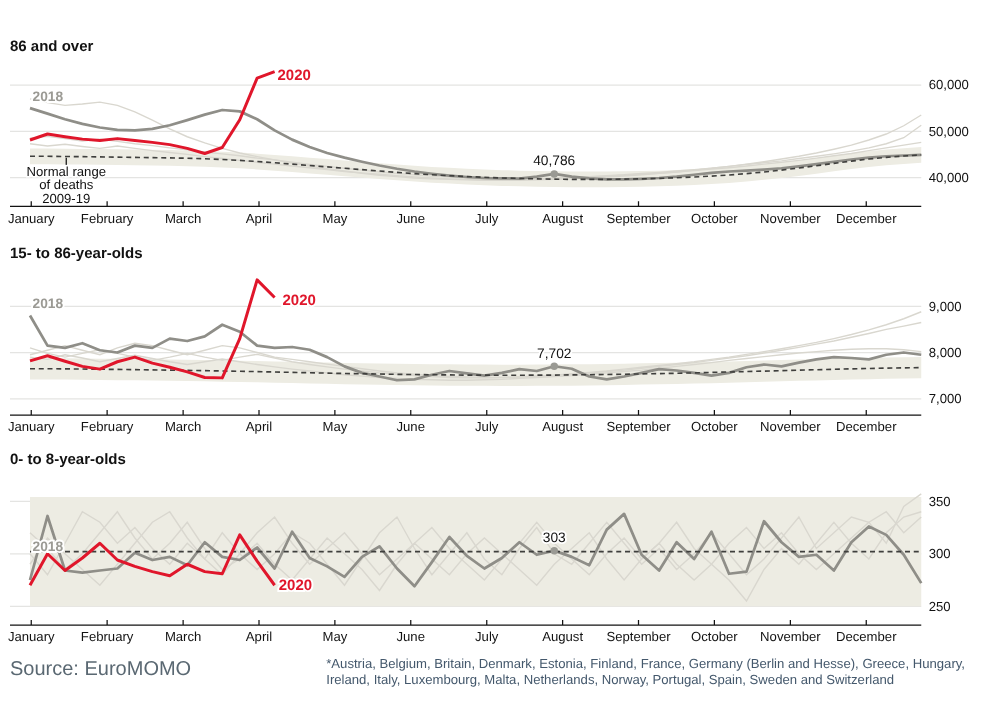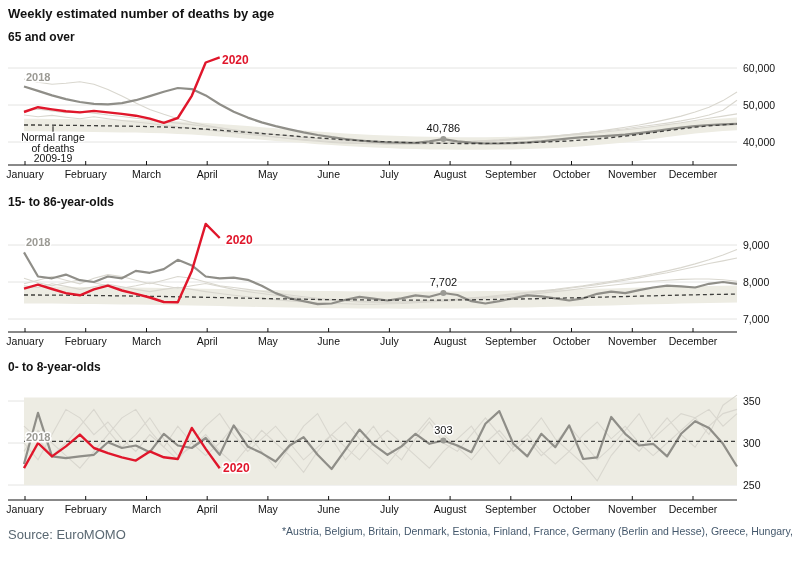--- a/index.html
+++ b/index.html
@@ -2,38 +2,37 @@
 <html><head>
 <meta charset="utf-8">
 <style>
   html,body{margin:0;padding:0;background:#fff}
   .page{position:relative;width:797px;height:561px;background:#fff;font-family:"Liberation Sans",sans-serif;overflow:hidden}
   .title{position:absolute;left:8px;top:6px;font-size:13px;font-weight:700;color:#121212}
   .subtitle{position:absolute;left:8px;font-size:12px;font-weight:700;color:#121212}
   .s1{top:30px}.s2{top:195px}.s3{top:360px}
   svg.c{position:absolute;left:0;width:797px;height:145px}
   .c1{top:50px}.c2{top:215px}.c3{top:380px}
-  .source{position:absolute;left:8px;top:527px;font-size:13px;color:#5a6872}
-  .footnote{position:absolute;right:4px;top:525px;font-size:10.5px;color:#44586c;text-align:left;line-height:13px}
+  .source{position:absolute;left:8px;top:527px;font-size:16px;color:#5a6872}
+  .footnote{position:absolute;right:25px;top:525px;font-size:10.5px;color:#44586c;text-align:left;line-height:13px}
   .footnote span{display:block}
   svg text{font-family:"Liberation Sans",sans-serif}
   .axt{font-size:10.5px;fill:#121212}
   .ytl{font-size:10.5px;fill:#121212}
   .ann{font-size:11px;fill:#121212;paint-order:stroke;stroke:#ffffff;stroke-width:3px}
   .l18{font-size:11px;font-weight:700;paint-order:stroke;stroke:#ffffff;stroke-width:3px}
   .l20{font-size:12px;font-weight:700;paint-order:stroke;stroke:#ffffff;stroke-width:3px}
   .nrm{font-size:10.5px;fill:#121212;paint-order:stroke;stroke:#ffffff;stroke-width:2.5px}
 </style>
 </head>
 <body>
 
 <div class="page">
-  <div class="title">Weekly estimated number of deaths by age</div>
 
-  <div class="subtitle s1">65 and over</div>
+  <div class="subtitle s1">86 and over</div>
   <svg class="c c1" viewBox="0 0 797 145">
       <line x1="8" y1="18.0" x2="737" y2="18.0" stroke="#e4e4e2" stroke-width="1"></line>
       <line x1="8" y1="55.0" x2="737" y2="55.0" stroke="#e4e4e2" stroke-width="1"></line>
       <line x1="8" y1="92.0" x2="737" y2="92.0" stroke="#e4e4e2" stroke-width="1"></line>
       <polygon points="24.0,68.7 38.0,68.7 52.0,68.9 65.9,69.1 79.9,69.2 93.9,69.4 107.9,69.6 121.9,69.8 135.8,70.0 149.8,70.4 163.8,70.7 177.8,71.3 191.8,72.0 205.7,72.9 219.7,73.9 233.7,75.0 247.7,76.1 261.7,77.2 275.6,78.3 289.6,79.4 303.6,80.5 317.6,81.6 331.6,82.6 345.5,83.5 359.5,84.2 373.5,85.0 387.5,85.5 401.5,86.1 415.5,86.5 429.4,86.8 443.4,87.0 457.4,87.2 471.4,87.2 485.4,87.2 499.3,87.0 513.3,86.8 527.3,86.5 541.3,85.9 555.3,85.3 569.2,84.6 583.2,83.7 597.2,82.6 611.2,81.3 625.2,79.8 639.1,78.1 653.1,76.3 667.1,74.4 681.1,72.6 695.1,70.9 709.0,69.6 723.0,68.5 737.0,67.6 737.0,80.2 723.0,81.1 709.0,82.2 695.1,83.5 681.1,85.2 667.1,87.0 653.1,88.9 639.1,90.7 625.2,92.4 611.2,93.8 597.2,95.1 583.2,96.3 569.2,97.2 555.3,97.9 541.3,98.5 527.3,99.0 513.3,99.4 499.3,99.6 485.4,99.8 471.4,99.8 457.4,99.8 443.4,99.6 429.4,99.4 415.5,99.0 401.5,98.7 387.5,98.1 373.5,97.5 359.5,96.8 345.5,96.1 331.6,95.1 317.6,94.2 303.6,93.1 289.6,92.0 275.6,90.9 261.7,89.8 247.7,88.7 233.7,87.6 219.7,86.5 205.7,85.5 191.8,84.6 177.8,83.9 163.8,83.3 149.8,82.9 135.8,82.6 121.9,82.4 107.9,82.2 93.9,82.0 79.9,81.8 65.9,81.6 52.0,81.5 38.0,81.3 24.0,81.3" fill="#edece3"></polygon>
       <polyline points="24.0,29.1 38.0,32.1 52.0,34.3 65.9,33.2 79.9,31.7 93.9,34.3 107.9,39.5 121.9,46.1 135.8,53.1 149.8,59.4 163.8,64.3 177.8,68.7 191.8,72.4 205.7,75.3 219.7,77.9 233.7,80.5 247.7,82.8 261.7,85.0 275.6,86.8 289.6,88.7 303.6,90.2 317.6,91.3 331.6,92.4 345.5,93.1 359.5,93.5 373.5,93.8 387.5,94.2 401.5,94.2 415.5,94.2 429.4,93.8 443.4,93.5 457.4,93.1 471.4,92.4 485.4,91.6 499.3,90.9 513.3,89.8 527.3,88.7 541.3,87.6 555.3,86.1 569.2,84.6 583.2,83.1 597.2,81.3 611.2,79.4 625.2,77.2 639.1,75.0 653.1,72.4 667.1,69.4 681.1,66.1 695.1,62.0 709.0,57.2 723.0,50.6 737.0,42.0" fill="none" stroke="#d9d7cf" stroke-width="1.1"></polyline>
       <polyline points="24.0,60.5 38.0,59.1 52.0,60.9 65.9,62.8 79.9,61.3 93.9,63.1 107.9,65.0 121.9,66.5 135.8,68.3 149.8,69.8 163.8,71.7 177.8,73.1 191.8,74.6 205.7,76.5 219.7,77.9 233.7,79.8 247.7,81.6 261.7,83.1 275.6,84.6 289.6,86.1 303.6,87.6 317.6,88.7 331.6,89.8 345.5,90.9 359.5,91.6 373.5,92.4 387.5,92.7 401.5,93.1 415.5,93.1 429.4,92.7 443.4,92.4 457.4,92.0 471.4,91.3 485.4,90.5 499.3,89.8 513.3,88.7 527.3,87.9 541.3,86.8 555.3,85.7 569.2,84.6 583.2,83.1 597.2,81.6 611.2,80.2 625.2,78.7 639.1,76.8 653.1,75.0 667.1,73.1 681.1,70.9 695.1,68.3 709.0,65.0 723.0,60.2 737.0,50.2" fill="none" stroke="#d9d7cf" stroke-width="1.1"></polyline>
       <polyline points="24.0,65.0 38.0,66.8 52.0,65.4 65.9,67.2 79.9,68.7 93.9,66.8 107.9,68.7 121.9,70.5 135.8,72.0 149.8,73.5 163.8,75.3 177.8,76.8 191.8,78.3 205.7,79.8 219.7,81.3 233.7,82.8 247.7,84.2 261.7,85.7 275.6,87.2 289.6,88.3 303.6,89.4 317.6,90.5 331.6,91.6 345.5,92.4 359.5,93.1 373.5,93.5 387.5,93.8 401.5,93.8 415.5,93.5 429.4,93.1 443.4,92.7 457.4,92.0 471.4,91.6 485.4,90.9 499.3,90.2 513.3,89.4 527.3,88.7 541.3,87.6 555.3,86.5 569.2,85.3 583.2,84.2 597.2,82.8 611.2,81.3 625.2,79.8 639.1,78.3 653.1,76.5 667.1,74.6 681.1,72.8 695.1,70.5 709.0,68.3 723.0,66.1 737.0,63.9" fill="none" stroke="#d9d7cf" stroke-width="1.1"></polyline>
       <polyline points="24.0,36.5 38.0,40.9 52.0,45.4 65.9,49.1 79.9,52.0 93.9,53.9 107.9,54.3 121.9,53.1 135.8,50.2 149.8,46.1 163.8,41.7 177.8,38.0 191.8,39.1 205.7,45.4 219.7,54.3 233.7,61.7 247.7,67.6 261.7,72.4 275.6,76.1 289.6,79.4 303.6,82.4 317.6,85.0 331.6,87.2 345.5,89.0 359.5,90.5 373.5,91.6 387.5,92.4 401.5,92.7 415.5,92.9 429.4,91.3 443.4,89.1 457.4,91.3 471.4,92.7 485.4,93.5 499.3,93.5 513.3,93.1 527.3,92.4 541.3,91.3 555.3,89.8 569.2,88.3 583.2,87.2 597.2,86.5 611.2,85.7 625.2,84.6 639.1,83.1 653.1,81.3 667.1,79.4 681.1,77.6 695.1,76.1 709.0,75.0 723.0,74.4 737.0,73.9" fill="none" stroke="#8f8e88" stroke-width="2.2" stroke-linejoin="round"></polyline>
       <polyline points="24.0,75.0 38.0,75.0 52.0,75.2 65.9,75.3 79.9,75.5 93.9,75.7 107.9,75.9 121.9,76.1 135.8,76.3 149.8,76.6 163.8,77.0 177.8,77.6 191.8,78.3 205.7,79.2 219.7,80.2 233.7,81.3 247.7,82.4 261.7,83.5 275.6,84.6 289.6,85.7 303.6,86.8 317.6,87.9 331.6,88.9 345.5,89.8 359.5,90.5 373.5,91.3 387.5,91.8 401.5,92.4 415.5,92.7 429.4,93.1 443.4,93.3 457.4,93.5 471.4,93.5 485.4,93.5 499.3,93.3 513.3,93.1 527.3,92.7 541.3,92.2 555.3,91.6 569.2,90.9 583.2,90.0 597.2,88.9 611.2,87.6 625.2,86.1 639.1,84.4 653.1,82.6 667.1,80.7 681.1,78.9 695.1,77.2 709.0,75.9 723.0,74.8 737.0,73.9" fill="none" stroke="#3f3f3d" stroke-width="1.3" stroke-dasharray="4 3"></polyline>
@@ -164,14 +163,15 @@
       <text x="743" y="24.5" class="ytl">350</text>
       <text x="743" y="66.5" class="ytl">300</text>
       <text x="743" y="108.5" class="ytl">250</text>
       <text x="26" y="61" class="l18" fill="#9b9a94">2018</text>
       <text x="223" y="92" class="l20" fill="#e0162b">2020</text>
     </svg>
 
   <div class="source">Source: EuroMOMO</div>
   <div class="footnote">
     <span>*Austria, Belgium, Britain, Denmark, Estonia, Finland, France, Germany (Berlin and Hesse), Greece, Hungary,</span>
+    <span>Ireland, Italy, Luxembourg, Malta, Netherlands, Norway, Portugal, Spain, Sweden and Switzerland</span>
   </div>
 </div>
 
 </body></html>

